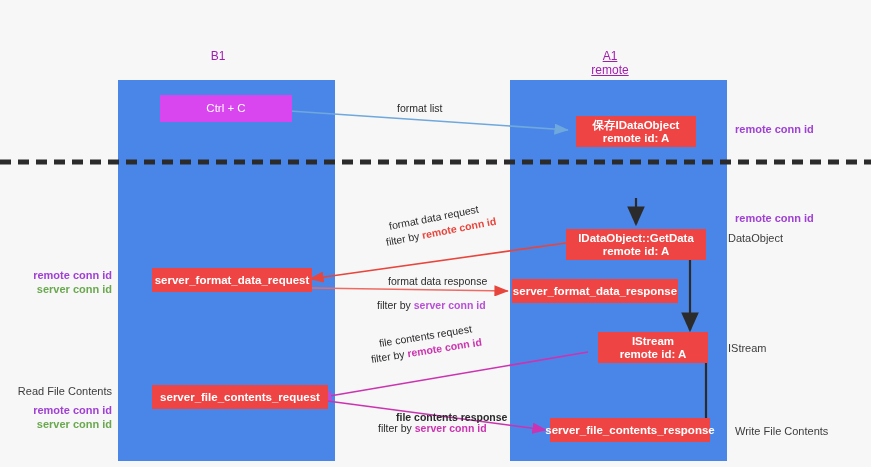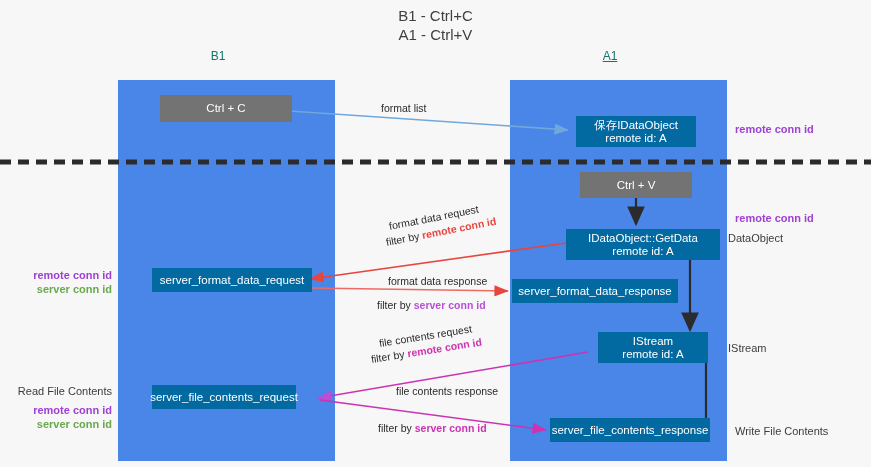--- a/index.html
+++ b/index.html
@@ -15,39 +15,39 @@
   svg.layer{pointer-events:none;}
 
   
   .title{
     position:absolute;left:0;top:6px;width:871px;
     text-align:center;font-size:15px;color:#404040;line-height:19px;
   }
 
   
   .lane-head{
-    position:absolute;text-align:center;font-size:12px;color:#0f766e;
+    position:absolute;text-align:center;font-size:12px;color:#a21caf;
     line-height:14px;width:200px;
   }
   .lane-head .l1{display:block;}
   .lane-head .l2{display:block;}
 
   
   .lane{position:absolute;background:#4a86e8;}
 
   
   .node{
     position:absolute;box-sizing:border-box;
     display:flex;flex-direction:column;align-items:center;justify-content:center;
     color:#ffffff;font-size:11.5px;line-height:13px;text-align:center;
     padding:2px 4px;
   }
-  .node.green{background:#737373;}
+  .node.green{background:#d946ef;}
   .node.orange{background:#f9a council;}
-  .node.orange{background:#0369a1;}
+  .node.orange{background:#ef4444;font-weight:bold;}
 
   
   .ann{position:absolute;font-size:11px;line-height:14px;}
   .ann .purple{color:#9f3fd4;font-weight:bold;}
   .ann .green{color:#6aa84f;font-weight:bold;}
   .ann .plain{color:#3c3c3c;}
   .ann.right{text-align:left;}
   .ann.left{text-align:right;width:140px;}
 
   
@@ -59,30 +59,27 @@
   .elabel b.purple{color:#b84fd6;font-weight:bold;}
   .elabel b.magenta{color:#cc33b0;font-weight:bold;}
   .rot-up{transform:rotate(-11deg);transform-origin:left center;}
   .rot-up2{transform:rotate(-9deg);transform-origin:left center;}
 </style>
 </head>
 <body>
 
 <div id="canvas">
 
-  <div class="title">
-    <span>B1 - Ctrl+C</span><br>
-    <span>A1 - Ctrl+V</span>
-  </div>
 
   <div class="lane-head" style="left:118px;top:49px;">
     <span class="l1">B1</span>
   </div>
   <div class="lane-head" style="left:510px;top:49px;text-decoration:underline;">
     <span class="l1">A1</span>
+    <span class="l2">remote</span>
   </div>
 
   <div class="lane" style="left:118px;top:80px;width:217px;height:381px;"></div>
   <div class="lane" style="left:510px;top:80px;width:217px;height:381px;"></div>
 
   <svg class="layer">
     <defs>
       <marker id="ah-blue" markerWidth="9" markerHeight="7" refX="8.5" refY="3.5" orient="auto">
         <polygon points="0 0, 9 3.5, 0 7" fill="#6fa8dc"></polygon>
       </marker>
@@ -121,51 +118,48 @@
 
   <div class="node green" style="left:160px;top:95px;width:132px;height:27px;">
     <span>Ctrl + C</span>
   </div>
 
   <div class="node orange" style="left:576px;top:116px;width:120px;height:31px;">
     <span>保存IDataObject</span>
     <span>remote id: A</span>
   </div>
 
-  <div class="node green" style="left:580px;top:172px;width:112px;height:26px;">
-    <span>Ctrl + V</span>
-  </div>
-
-  <div class="node orange" style="left:566px;top:229px;width:154px;height:31px;">
+
+  <div class="node orange" style="left:566px;top:229px;width:140px;height:31px;">
     <span>IDataObject::GetData</span>
     <span>remote id: A</span>
   </div>
 
   <div class="node orange" style="left:512px;top:279px;width:166px;height:24px;">
     <span>server_format_data_response</span>
   </div>
 
   <div class="node orange" style="left:152px;top:268px;width:160px;height:24px;">
     <span>server_format_data_request</span>
   </div>
 
   <div class="node orange" style="left:598px;top:332px;width:110px;height:31px;">
     <span>IStream</span>
     <span>remote id: A</span>
   </div>
 
-  <div class="node orange" style="left:152px;top:385px;width:144px;height:24px;">
+  <div class="node orange" style="left:152px;top:385px;width:176px;height:24px;">
     <span>server_file_contents_request</span>
   </div>
 
   <div class="node orange" style="left:550px;top:418px;width:160px;height:24px;text-align:center;">
     <span>server_file_contents_response</span>
   </div>
 
-  <div class="elabel" style="left:381px;top:101px;">
+  <div class="elabel" style="left:397px;top:101px;">
     <span>format list</span>
   </div>
 
   <div class="elabel rot-up" style="left:389px;top:219px;">
     <span>format data request</span>
   </div>
   <div class="elabel rot-up" style="left:386px;top:235px;">
     <span>filter by </span><b class="red">remote conn id</b>
   </div>
 
@@ -176,21 +170,21 @@
     <span>filter by </span><b class="purple">server conn id</b>
   </div>
 
   <div class="elabel rot-up2" style="left:379px;top:336px;">
     <span>file contents request</span>
   </div>
   <div class="elabel rot-up2" style="left:371px;top:352px;">
     <span>filter by </span><b class="magenta">remote conn id</b>
   </div>
 
-  <div class="elabel" style="left:396px;top:384px;">
+  <div class="elabel" style="left:396px;top:410px;font-weight:bold;">
     <span>file contents response</span>
   </div>
   <div class="elabel" style="left:378px;top:421px;">
     <span>filter by </span><b class="magenta">server conn id</b>
   </div>
 
   <div class="ann right" style="left:735px;top:122px;">
     <span class="purple">remote conn id</span>
   </div>
 

